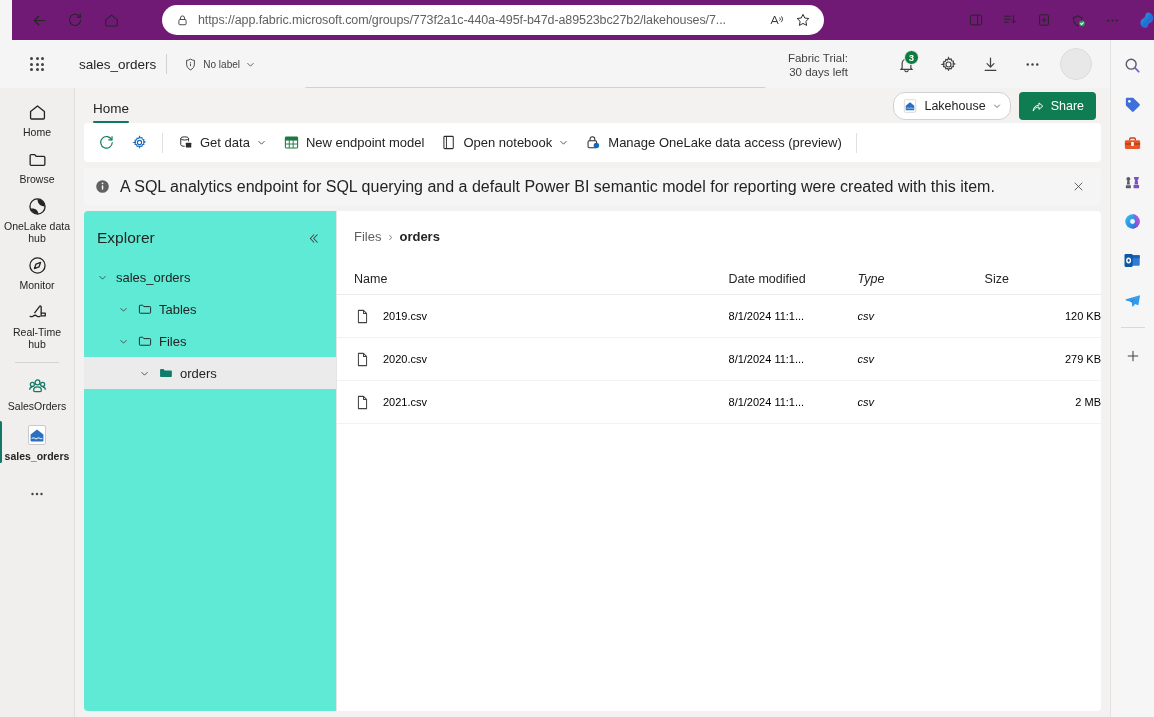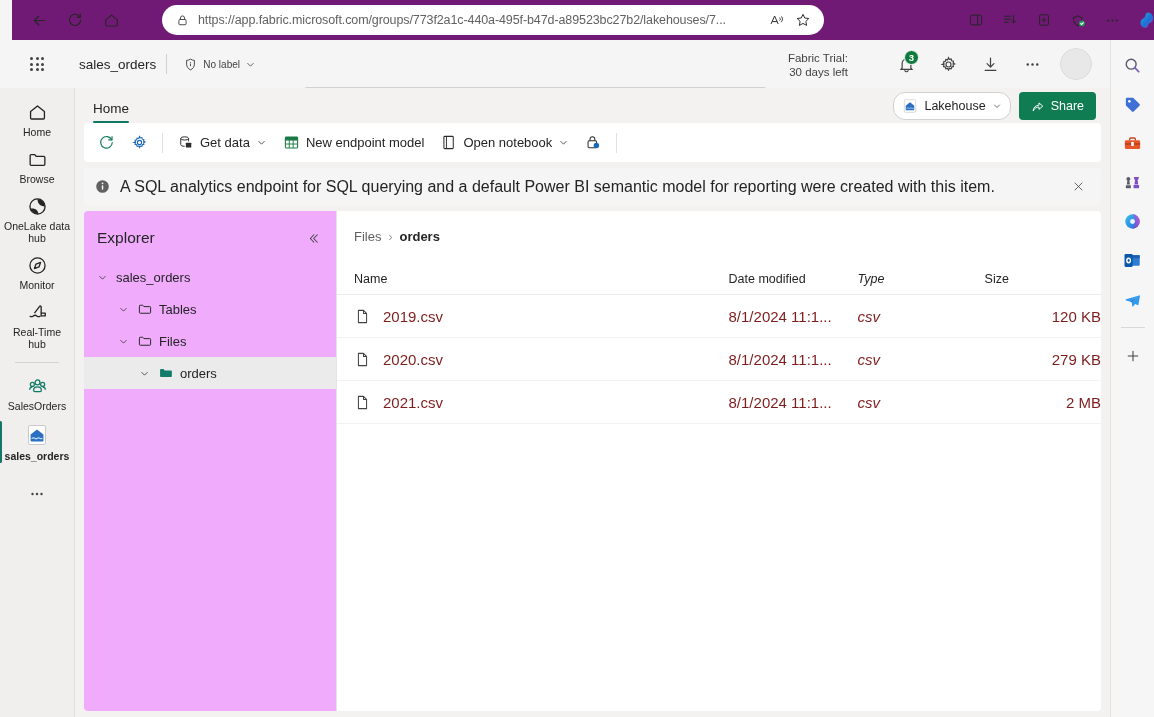--- a/index.html
+++ b/index.html
@@ -164,21 +164,21 @@
     position: absolute; left: 9px; top: 80px; width: 1017px; height: 37px;
     background: #f5f5f5; border-radius: 3px;
     display: flex; align-items: center; padding: 0 10px;
   }
   #info-banner .itxt { font-size: 16px; color: #242424; margin-left: 9px; flex: 1; }
   #banner-close { width: 26px; height: 26px; display: flex; align-items: center; justify-content: center; cursor: pointer; border-radius: 3px; color: #424242; }
 
   
   #explorer {
     position: absolute; left: 9px; top: 123px; width: 253px; height: 500px;
-    background: #f0abfc; border-radius: 4px 0 0 4px; border-right: 1px solid #e5e5e5;
+    background: #5eead4; border-radius: 4px 0 0 4px; border-right: 1px solid #e5e5e5;
     overflow: hidden;
   }
   #explorer-head { display: flex; align-items: center; padding: 14px 10px 10px 13px; }
   #explorer-title { font-size: 15.5px; color: #242424; flex: 1; }
   #explorer-collapse { width: 26px; height: 26px; display: flex; align-items: center; justify-content: center; cursor: pointer; border-radius: 3px; color: #424242; }
 
   .tree-row {
     display: flex; align-items: center; height: 32px; cursor: pointer; gap: 6px;
     font-size: 13px; color: #242424; padding-right: 8px;
   }
@@ -194,21 +194,21 @@
   #breadcrumb .crumb { color: #616161; cursor: pointer; }
   #breadcrumb .crumb.current { color: #242424; font-weight: bold; cursor: default; }
   #breadcrumb .sepc { color: #9a9a9a; font-size: 12px; }
 
   #file-table { margin-top: 21px; width: 100%; border-collapse: collapse; table-layout: fixed; }
   #file-table th {
     text-align: left; font-size: 12.5px; font-weight: normal; color: #242424;
     padding: 7px 0 8px; border-bottom: 1px solid #ebebeb;
   }
   #file-table td {
-    font-size: 15px; color: #7f1d1d; padding: 0; height: 43px;
+    font-size: 11px; color: #000000; padding: 0; height: 43px;
     border-bottom: 1px solid #f2f2f2; vertical-align: middle;
   }
   #file-table tbody tr { cursor: pointer; }
   .col-name { width: 370px; padding-left: 17px !important; }
   .col-date { width: 122px; }
   .col-type { width: 120px; font-style: italic; }
   .col-size { width: 110px; text-align: right; }
   .name-cell { display: flex; align-items: center; gap: 12px; }
 </style>
 </head>
@@ -577,20 +577,21 @@
         <svg width="11" height="11" viewBox="0 0 20 20" fill="none" stroke="#424242" stroke-width="1.6" stroke-linecap="round" stroke-linejoin="round">
             <path d="m5 8 5 5 5-5"></path>
           </svg>
       </div>
       <div class="rb-btn">
         <svg width="17" height="17" viewBox="0 0 20 20" fill="none">
             <rect x="3.6" y="8" width="10" height="8.2" rx="1.3" stroke="#2b2b2b" stroke-width="1.2"></rect>
             <path d="M5.9 8V5.9a2.8 2.8 0 0 1 5.6 0V8" stroke="#2b2b2b" stroke-width="1.2"></path>
             <circle cx="13.4" cy="13.6" r="3.2" fill="#1667b8"></circle>
           </svg>
+        <span>Manage OneLake data access (preview)</span>
       </div>
       <div class="rb-sep"></div>
     </div>
 
     <div id="info-banner">
       <svg width="17" height="17" viewBox="0 0 20 20">
           <circle cx="10" cy="10" r="7.4" fill="#616161"></circle>
           <rect x="9.2" y="8.6" width="1.7" height="5.2" rx="0.85" fill="#fff"></rect>
           <circle cx="10.05" cy="6.3" r="1" fill="#fff"></circle>
         </svg>

